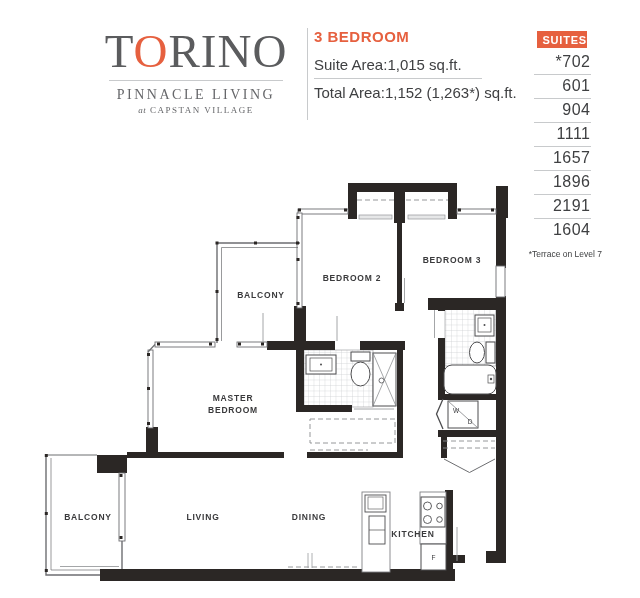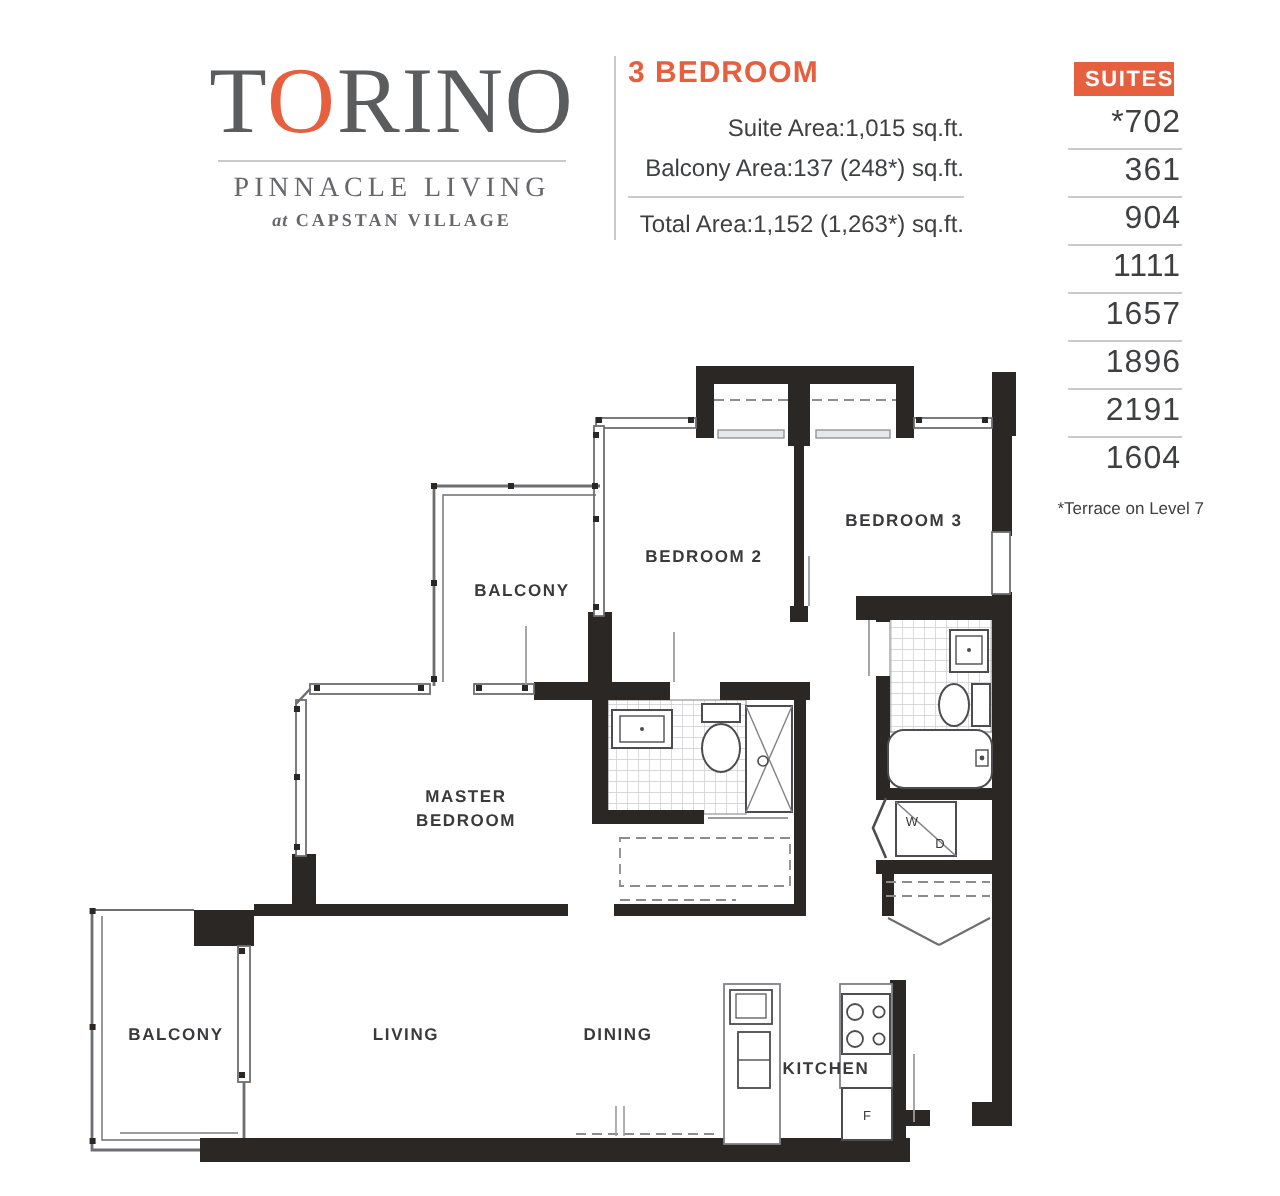--- a/index.html
+++ b/index.html
@@ -7,27 +7,27 @@
         font-family:"Liberation Sans",sans-serif;color:#3F4042;border-radius:17px;}
   
   .logo{position:absolute;left:96px;top:28px;width:200px;text-align:center;}
   .logo-name{font-family:"Liberation Serif",serif;font-size:47px;line-height:1;
              color:#5B5C5E;letter-spacing:1px;font-weight:500;}
   .logo-name .accent{color:#E6603F;}
   .logo-rule{height:1px;background:#C8CACC;width:174px;margin:5px auto 0;}
   .logo-sub{font-family:"Liberation Serif",serif;font-size:14px;letter-spacing:2.5px;
             color:#66676A;margin-top:6px;white-space:nowrap;text-align:center;}
   .logo-tag{font-family:"Liberation Serif",serif;font-size:9px;letter-spacing:1.5px;
-            color:#66676A;margin-top:2px;white-space:nowrap;font-weight:bold;}
+            color:#66676A;margin-top:2px;white-space:nowrap;}
   .logo-tag .at{font-style:italic;text-transform:lowercase;letter-spacing:0.5px;}
   
   .vrule{position:absolute;left:307px;top:28px;width:1px;height:92px;background:#C8CACC;}
   .plan-info{position:absolute;left:314px;top:28px;width:168px;}
   .plan-title{margin:0 0 13px 0;font-size:15px;font-weight:bold;color:#E6603F;letter-spacing:.5px;}
-  .area-row{display:flex;justify-content:flex-end;font-size:12px;
+  .area-row{display:flex;justify-content:flex-start;font-size:15px;
             line-height:13px;margin-bottom:7px;white-space:nowrap;}
   .area-rule{height:1px;background:#C8CACC;margin:4px 0 7px;}
   
   .suites{position:absolute;left:522px;top:31px;width:80px;text-align:right;}
   .suites-head{width:50px;height:17px;margin:0 auto;background:#E6603F;color:#fff;
                font-size:11px;font-weight:bold;letter-spacing:.8px;line-height:18px;}
   .suites-list{list-style:none;margin:3px 0 0;padding:0;}
   .suites-list li{width:57px;margin:0 auto;font-size:16px;color:#3F4042;
                   padding:2px 0 3px;border-bottom:1px solid #C8CACC;letter-spacing:.5px;}
   .suites-list li:last-child{border-bottom:none;}
@@ -51,36 +51,32 @@
   </div>
 
   <div class="vrule"></div>
 
   <div class="plan-info">
     <h2 class="plan-title">3 BEDROOM</h2>
     <div class="area-row">
       <span>Suite Area:</span>
       <span>1,015 sq.ft.</span>
     </div>
-    <div class="area-row">
-      <span>Balcony Area:</span>
-      <span>137 (248*) sq.ft.</span>
-    </div>
     <div class="area-rule"></div>
     <div class="area-row">
       <span>Total Area:</span>
       <span>1,152 (1,263*) sq.ft.</span>
     </div>
   </div>
 
   <div class="suites">
     <div class="suites-head">SUITES</div>
     <ul class="suites-list">
       <li>*702</li>
-      <li>361</li>
+      <li>601</li>
       <li>904</li>
       <li>1111</li>
       <li>1657</li>
       <li>1896</li>
       <li>2191</li>
       <li>1604</li>
     </ul>
     <div class="suites-note">*Terrace on Level 7</div>
   </div>
 

